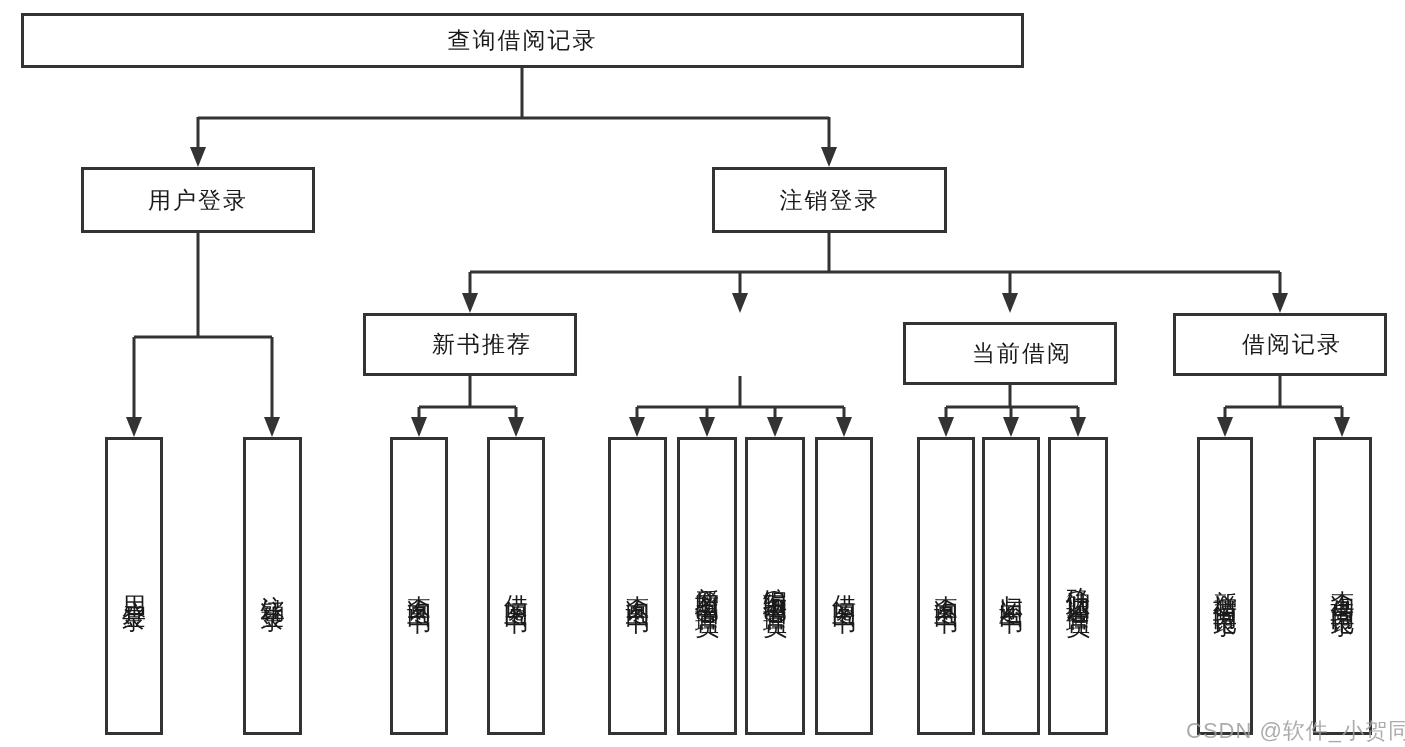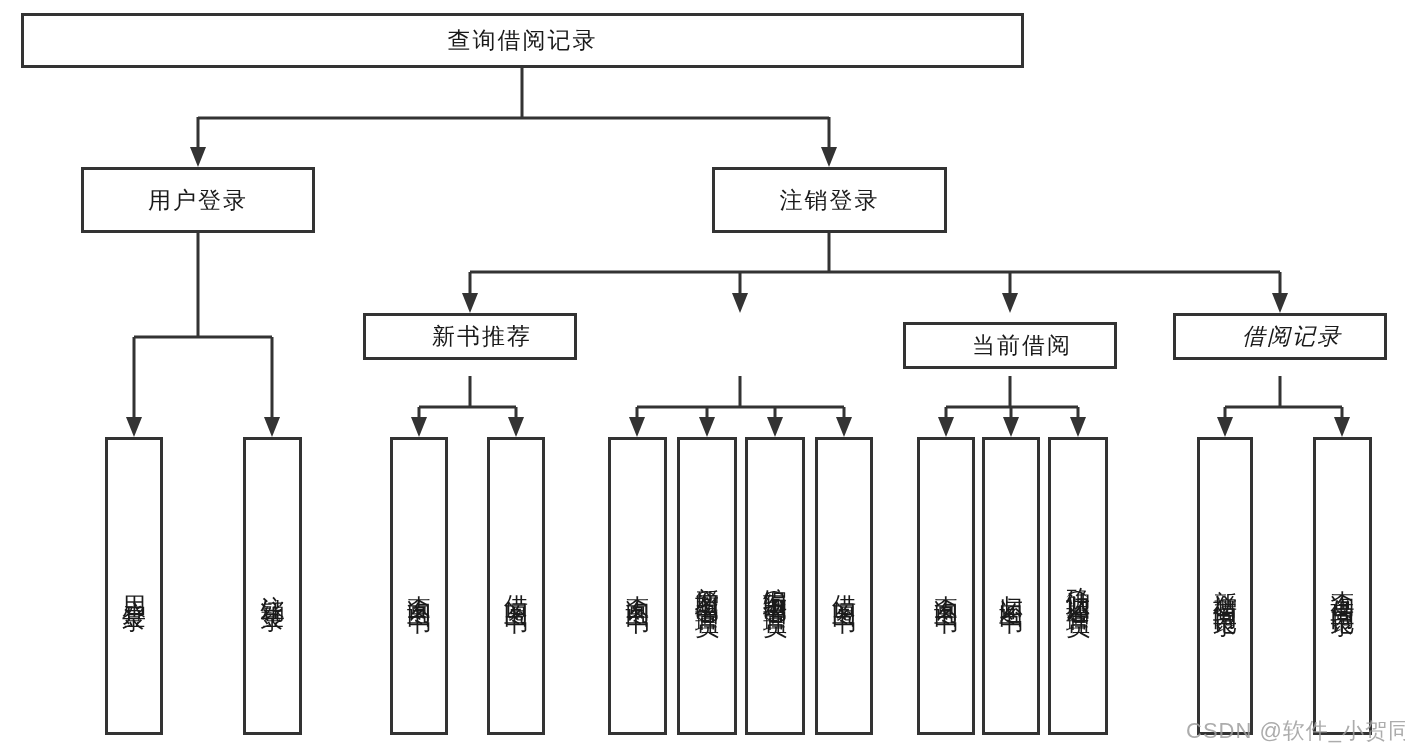--- a/index.html
+++ b/index.html
@@ -17,25 +17,25 @@
     display:flex; align-items:center; justify-content:center;
     font-size:23px; letter-spacing:2px; white-space:nowrap;
   }
 
   
   .n-root  { left:21px;  top:13px;  width:1003px; height:55px; }
   
   .n-ulog  { left:81px;  top:167px; width:234px;  height:66px; }
   .n-bmgmt { left:712px; top:167px; width:235px;  height:66px; }
   
-  .lvl2    { top:313px; height:47px; width:214px;padding-left:24px; }
+  .lvl2    { top:313px; height:63px; width:214px;padding-left:24px; }
   .n-nbr   { left:363px; }
   .n-bbor  { left:633px; }
   .n-cbor  { left:903px;margin-top:9px; }
-  .n-brec  { left:1173px;font-style:italic; }
+  .n-brec  { left:1173px; }
 
   
   .leaf {
     position:absolute; box-sizing:border-box; top:437px; height:298px;
     border:3px solid #333333; background:#ffffff;
     display:flex; align-items:center; justify-content:center;
   }
   .leaf > span {
     writing-mode:vertical-rl; text-orientation:mixed;
     font-size:24px; line-height:1; letter-spacing:5px;

